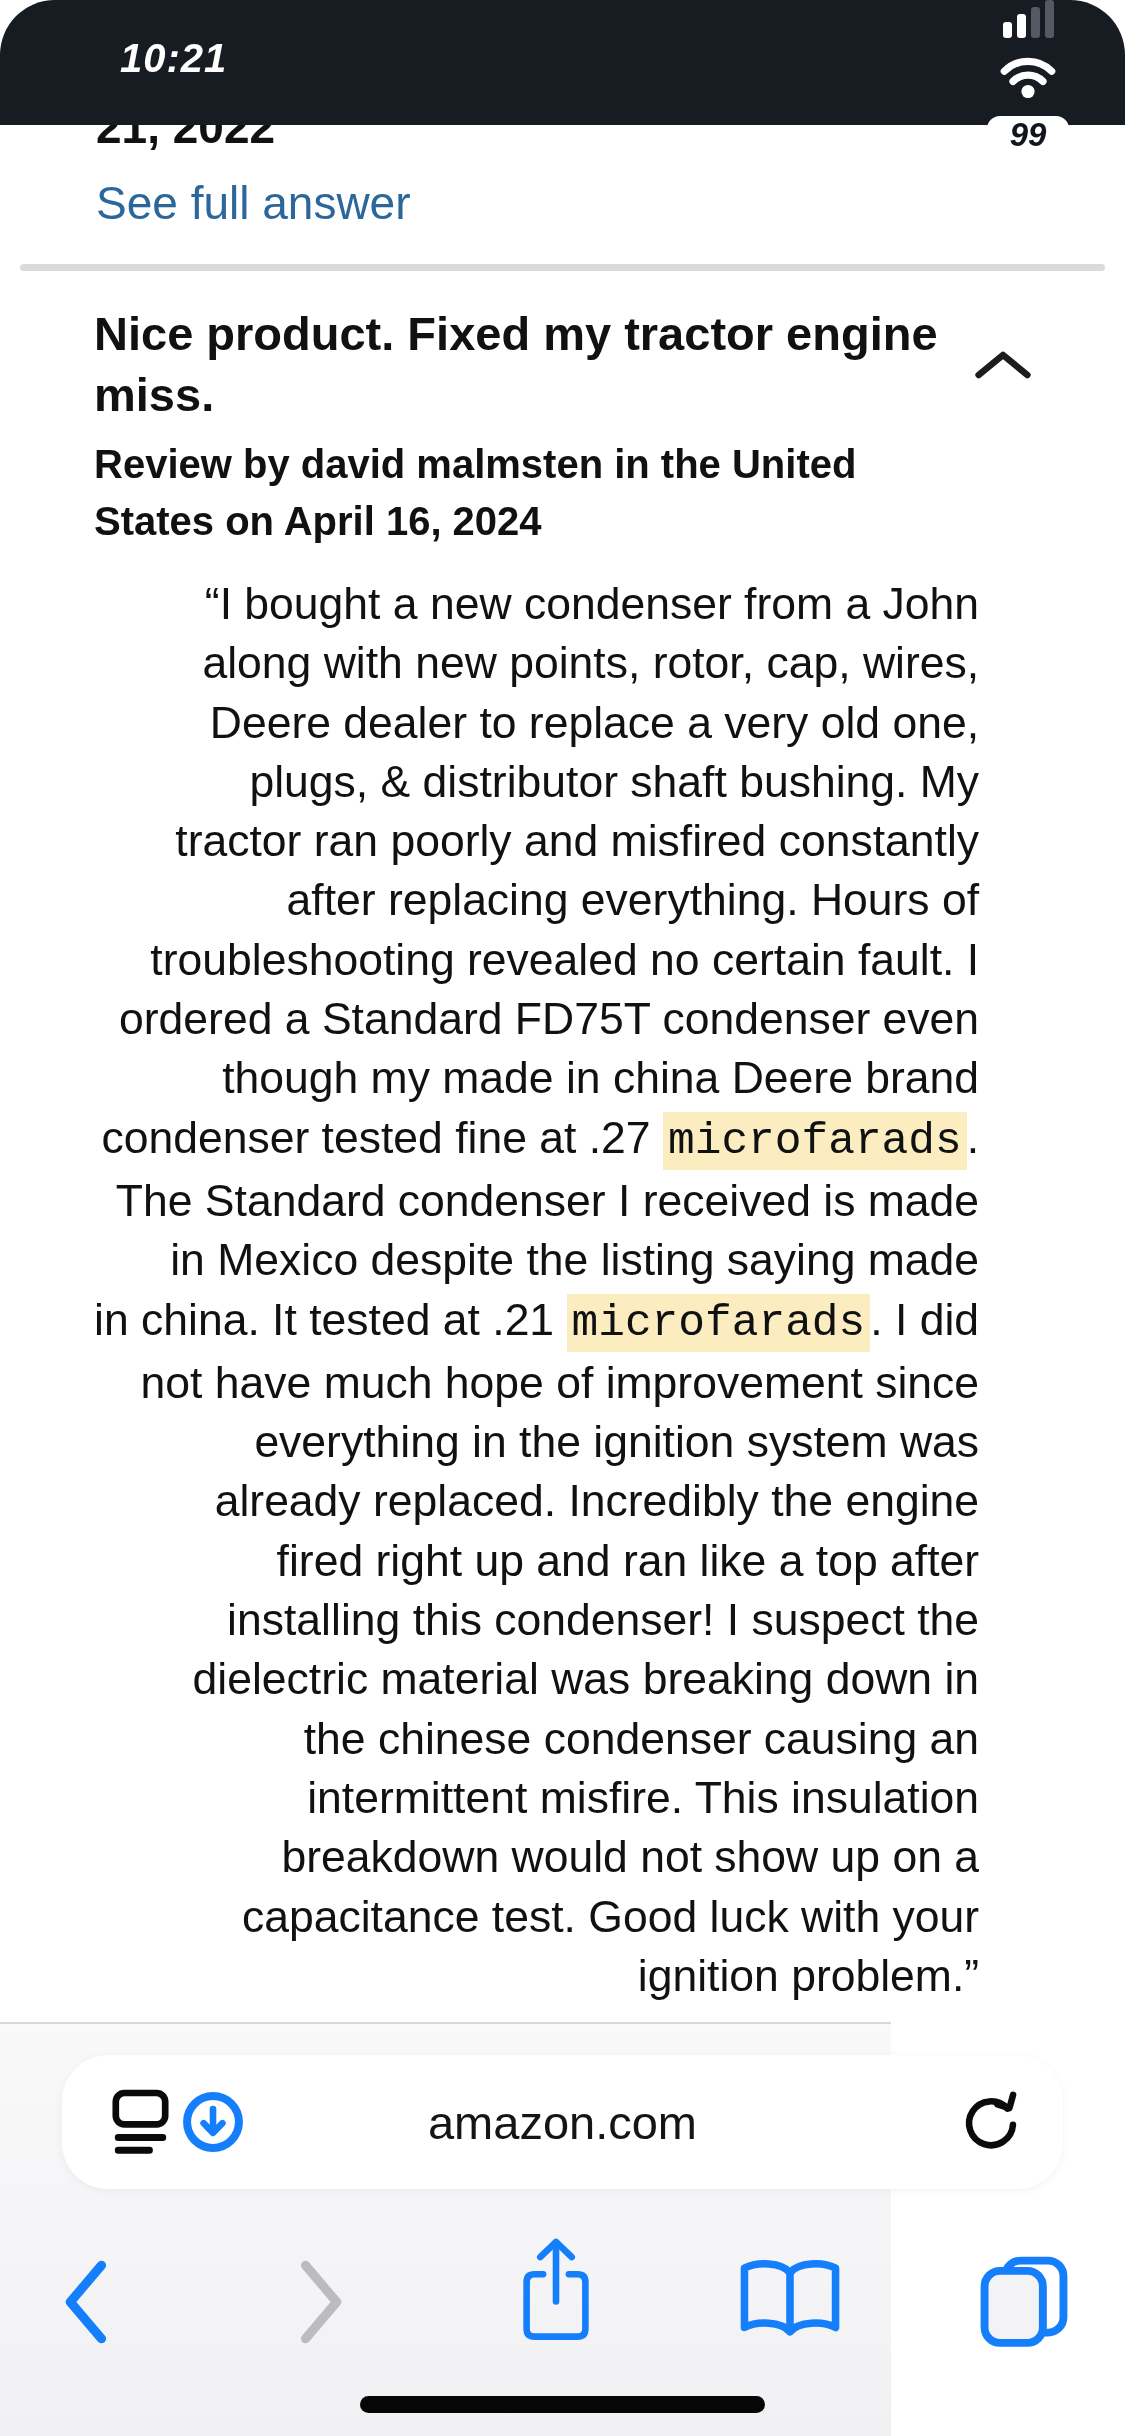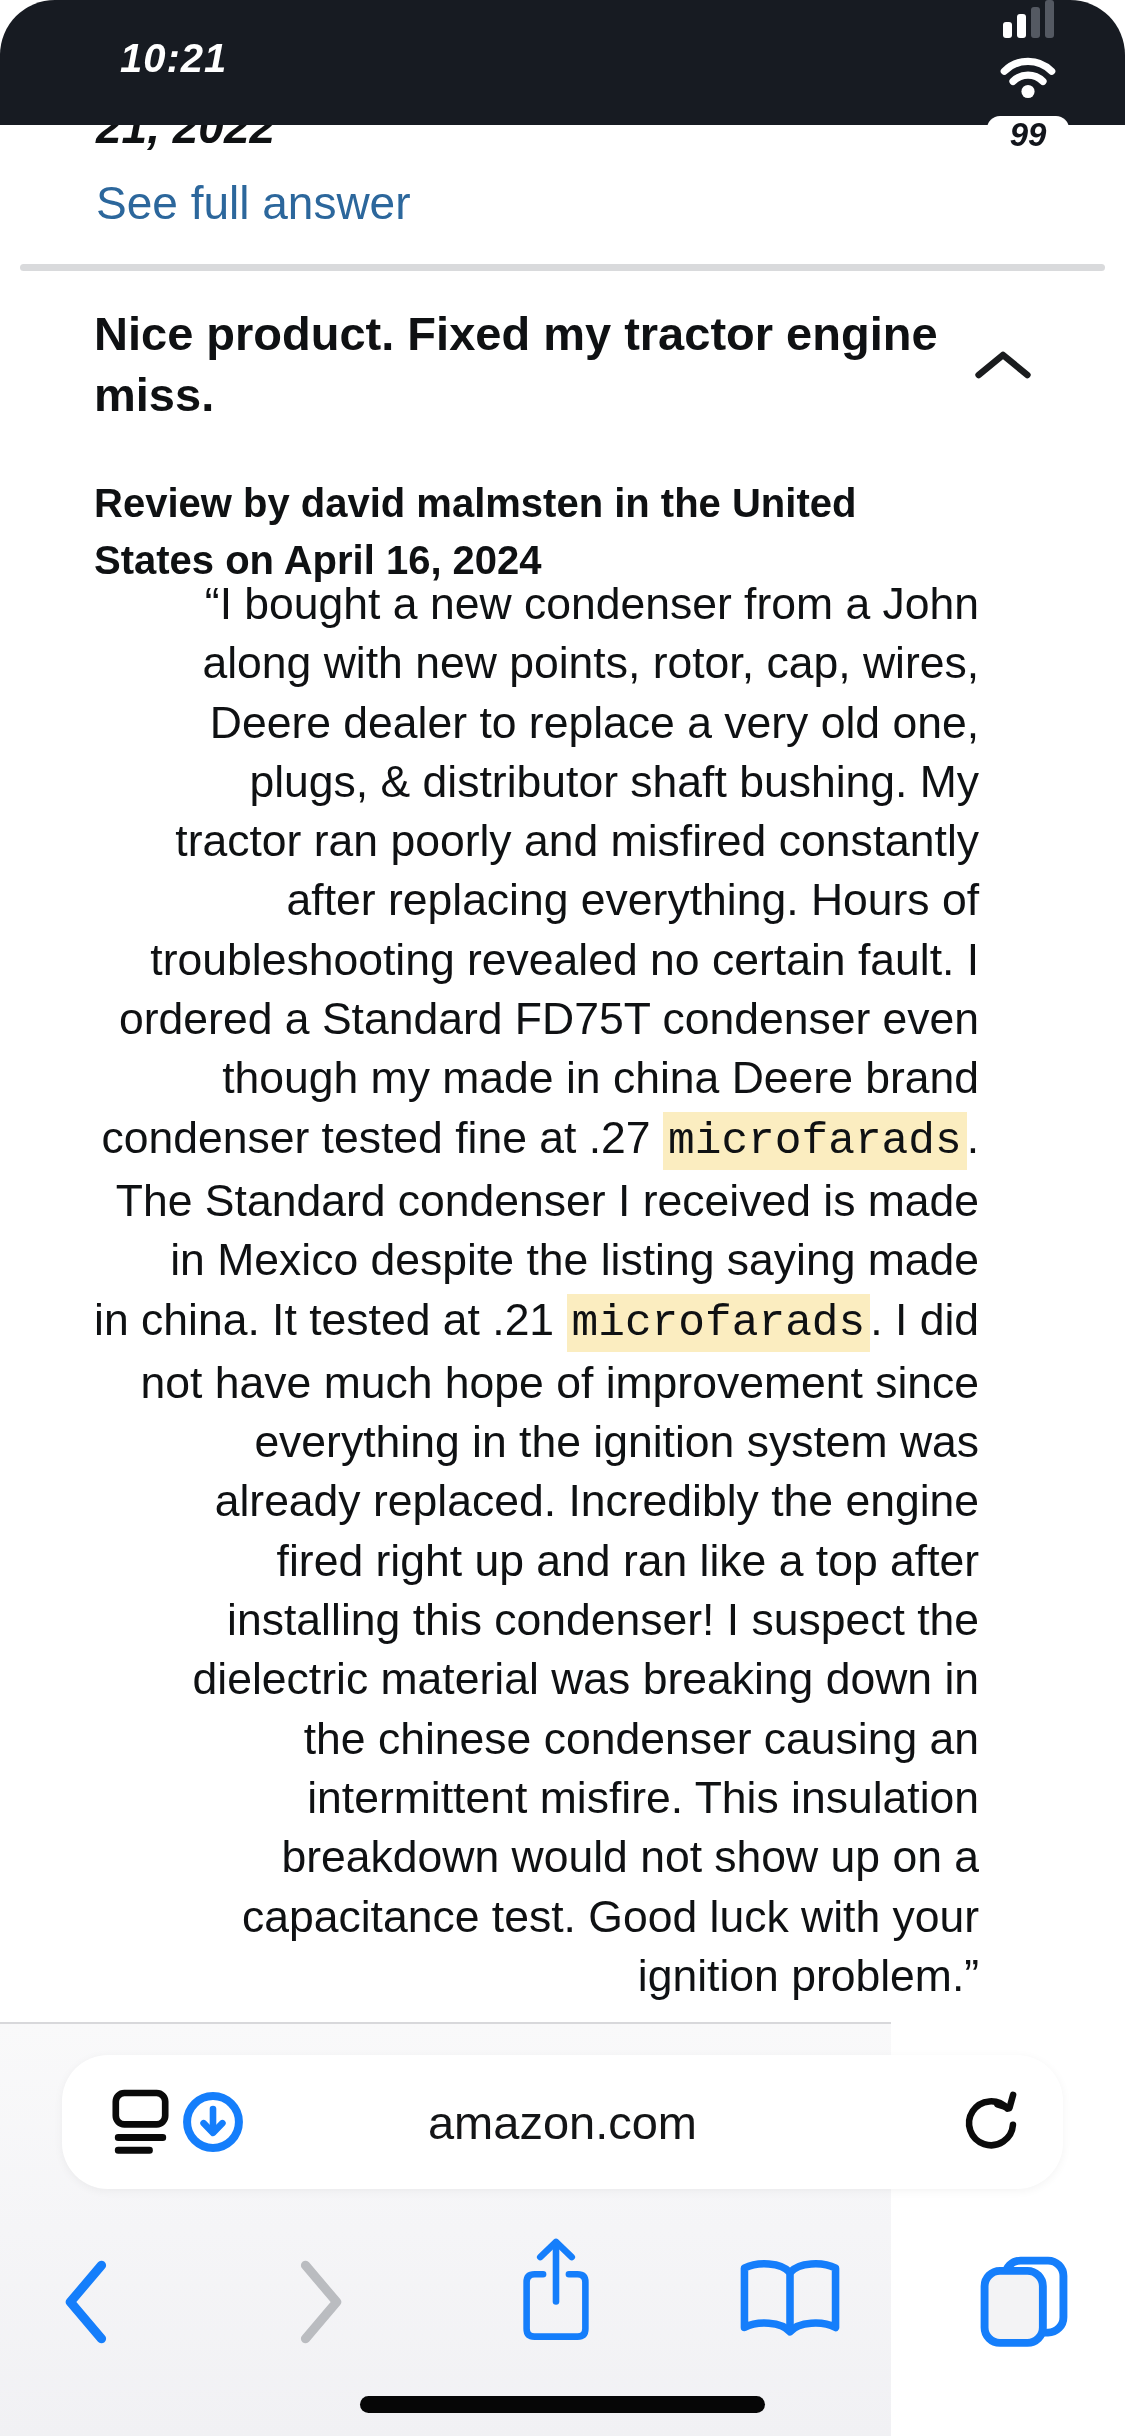--- a/index.html
+++ b/index.html
@@ -47,42 +47,42 @@
     display:flex;align-items:center;justify-content:center;
     font-size:33px;font-weight:bold;color:#12151c;
   }
   .battery::after{
     content:"";position:absolute;right:-10px;top:13px;width:7px;height:16px;
     background:rgba(255,255,255,.45);border-radius:0 7px 7px 0;
   }
   
   .qa-date{
     position:absolute;top:100px;left:96px;z-index:1;
-    font-size:46px;font-weight:bold;color:var(--text);font-style:italic;
+    font-size:46px;font-weight:bold;color:var(--text);
   }
   .see-full{
     position:absolute;top:176px;left:96px;
     font-size:46px;color:var(--link-blue);cursor:pointer;text-align:right;
   }
   .divider{
     position:absolute;top:264px;left:20px;width:1085px;height:7px;
     background:var(--divider);border-radius:4px;
   }
   .review-title{
     position:absolute;top:303px;left:94px;width:930px;
     font-size:47px;line-height:61px;font-weight:bold;color:var(--text);
   }
   .collapse-btn{
     position:absolute;top:340px;left:968px;width:70px;height:50px;
     display:flex;align-items:center;justify-content:center;cursor:pointer;
     background:none;border:none;
   }
   .review-byline{
     position:absolute;top:436px;left:94px;width:800px;
-    font-size:40px;line-height:57px;font-weight:bold;color:var(--text);margin-top:39px;
+    font-size:40px;line-height:57px;font-weight:bold;color:var(--text);
   }
   .review-body{position:absolute;top:574px;left:94px;}
   .rline{
     font-size:44.5px;line-height:59.3px;color:var(--text);
     white-space:nowrap;
     text-align:right;
   }
   .hl{background:var(--highlight);padding:4px 5px;font-family:Liberation Mono, monospace;}
   
   .chrome{

